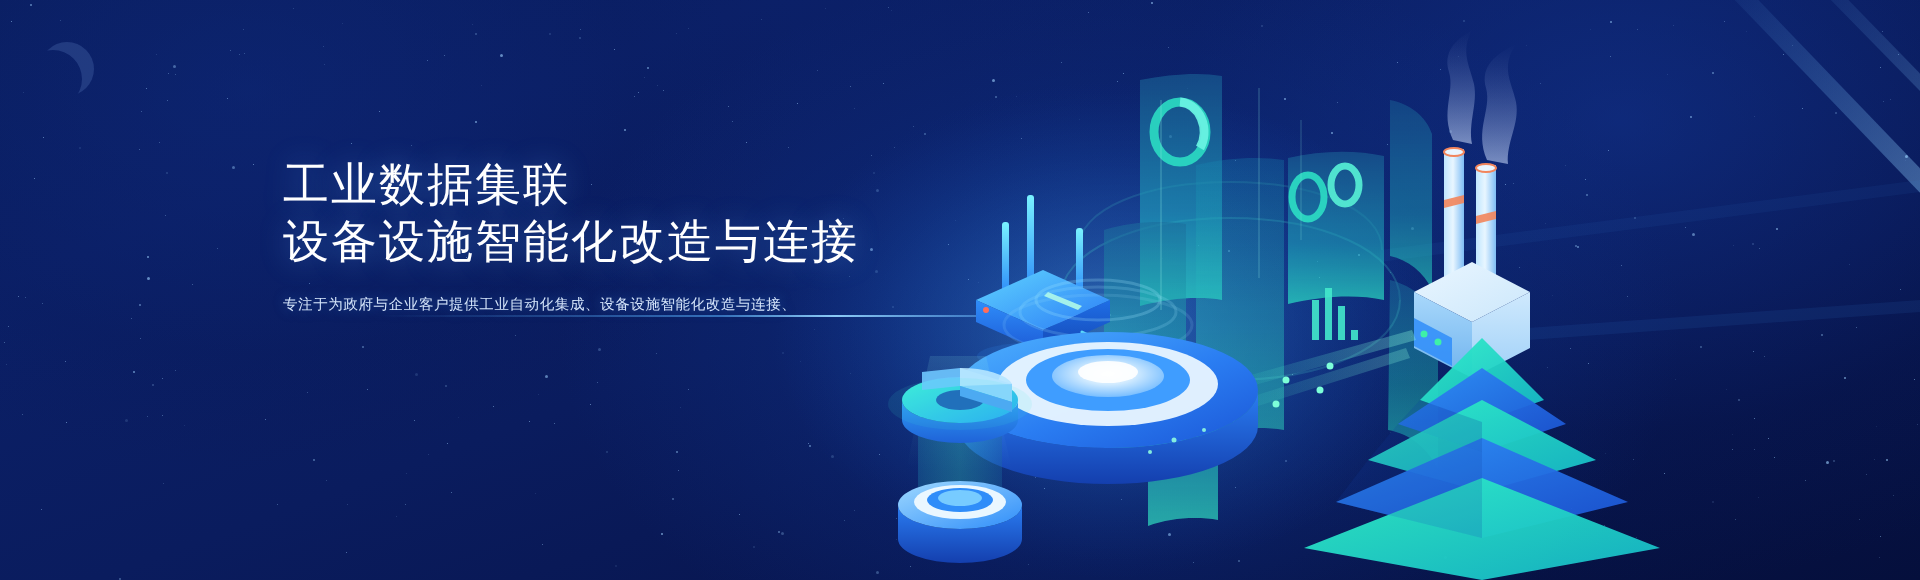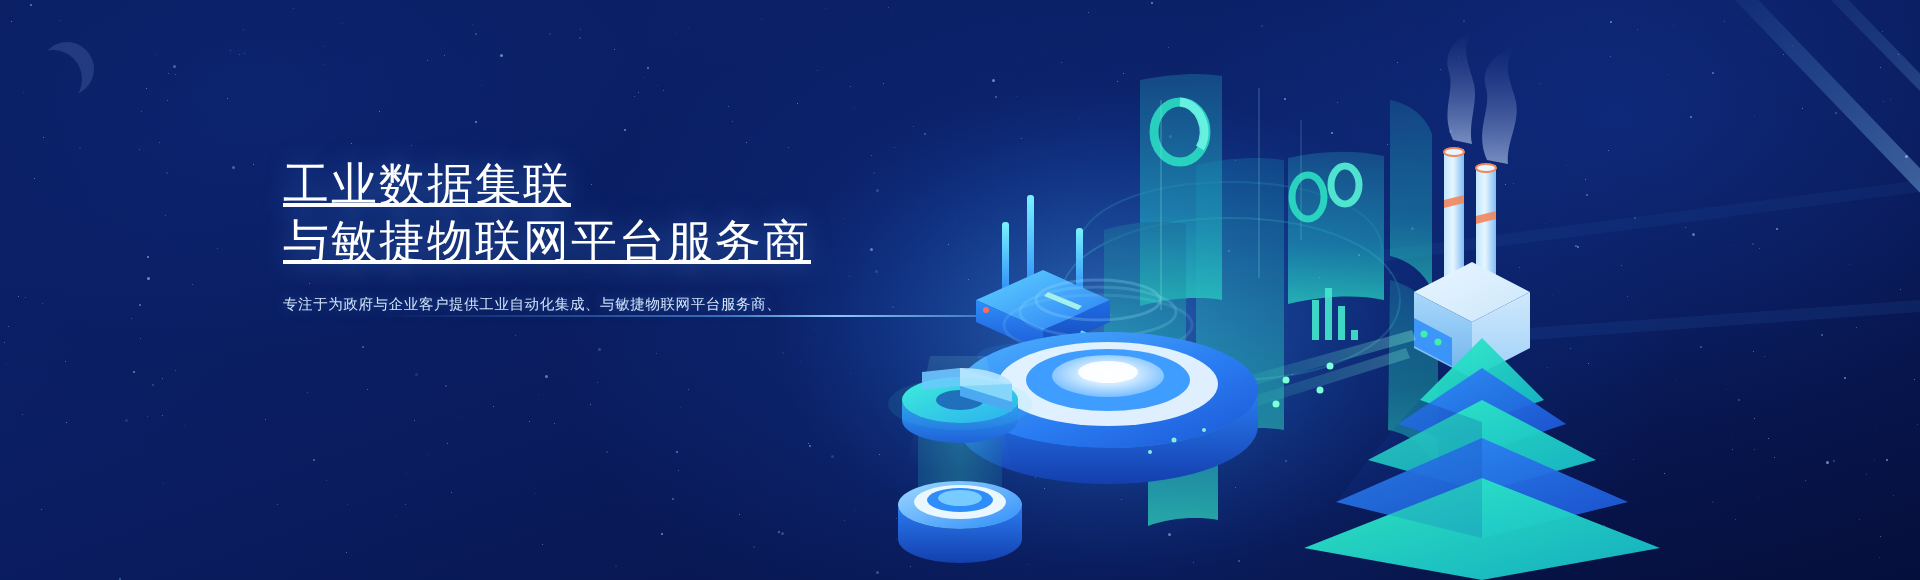--- a/index.html
+++ b/index.html
@@ -35,21 +35,20 @@
     box-shadow:inset -14px 10px 0 -2px rgba(150,190,255,.22);
     opacity:.75;
   }
 
   
   .copy{position:absolute;left:283px;top:156px;width:620px;}
   .headline{
     color:#ffffff;font-size:46px;line-height:57px;letter-spacing:2px;
     font-weight:400;white-space:nowrap;
     text-shadow:0 0 28px rgba(90,170,255,.45);
-    text-decoration:underline;
   }
   .subtitle{
     margin-top:22px;color:#d6e6fb;font-size:14.5px;line-height:25px;
     letter-spacing:.6px;white-space:nowrap;
     text-shadow:0 0 12px rgba(60,140,230,.5);
   }
 
   
   .art{position:absolute;left:0;top:0;width:1920px;height:580px;pointer-events:none;}
   .art svg{position:absolute;left:0;top:0;}
@@ -676,17 +675,17 @@
       <g opacity=".9">
         <circle cx="1174" cy="440" r="2.5" fill="#8ffbe0"></circle>
         <circle cx="1150" cy="452" r="2" fill="#8ffbe0"></circle>
         <circle cx="1204" cy="430" r="2" fill="#8ffbe0"></circle>
       </g>
     </svg>
   </div>
 
   <div class="copy">
     <div class="headline">工业数据集联</div>
-    <div class="headline">与敏捷物联网平台服务商</div>
-    <div class="subtitle">专注于为政府与企业客户提供工业自动化集成、与敏捷物联网平台服务商、</div>
+    <div class="headline">设备设施智能化改造与连接</div>
+    <div class="subtitle">专注于为政府与企业客户提供工业自动化集成、设备设施智能化改造与连接、</div>
   </div>
 
 </div>
 
 </body></html>

